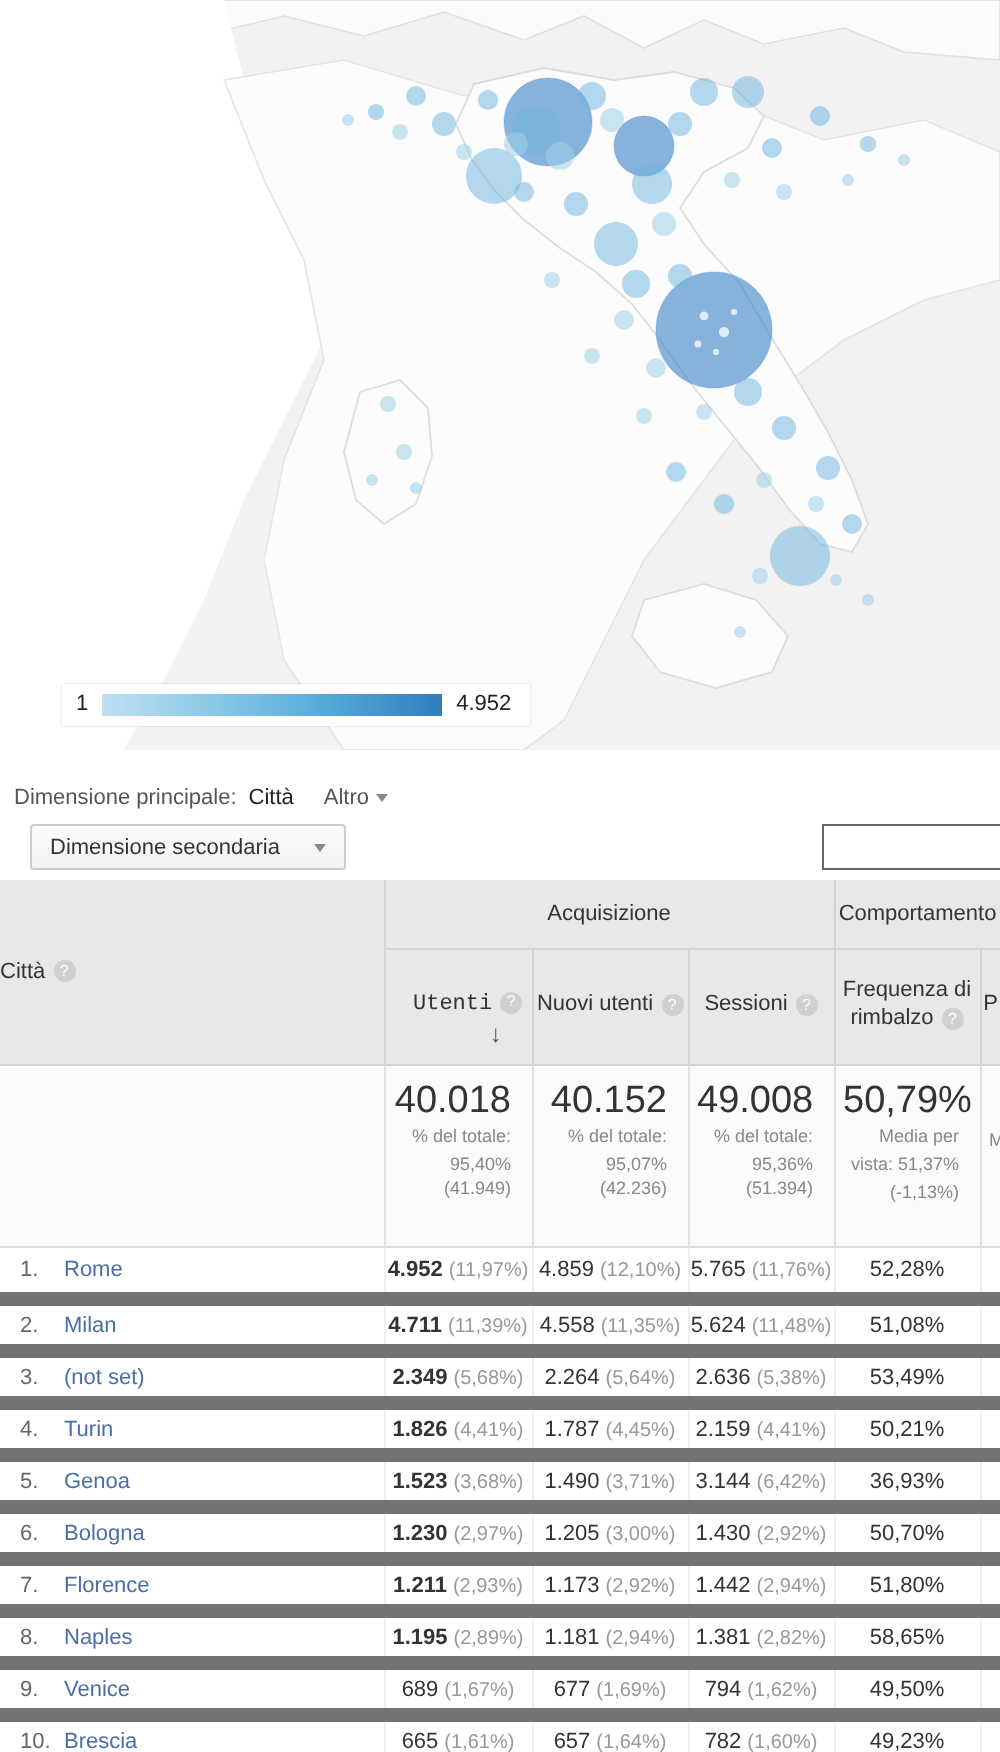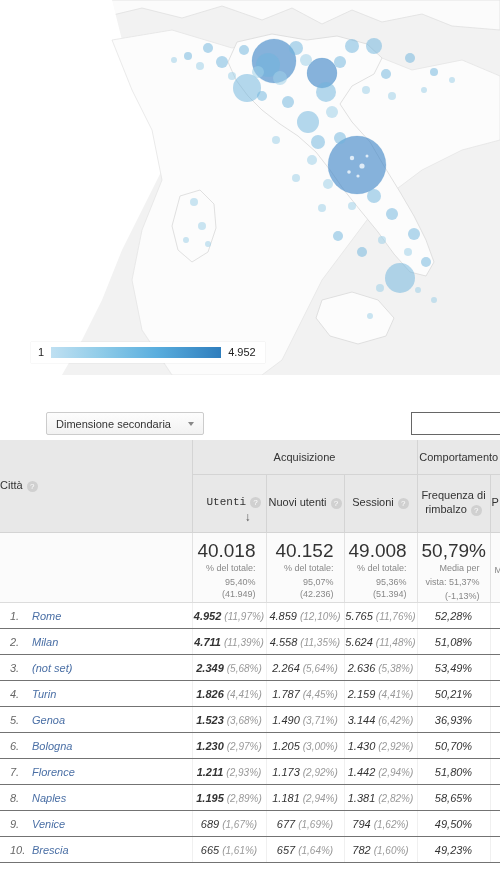--- a/index.html
+++ b/index.html
@@ -85,21 +85,20 @@
     padding: 0 9px;
     background: linear-gradient(to bottom, #fdfdfd, #f2f2f2);
     border: 1px solid #ccc;
     border-radius: 2px;
     font-size: 11px;
     color: #333;
     display: flex;
     align-items: center;
     gap: 14px;
     cursor: pointer;
-    margin-left: 31px;
   }
   .search-box {
     position: absolute;
     left: 411px; top: 0;
     width: 140px; height: 23px;
     border: 1px solid #666;
     background: #fff;
     font-size: 11px;
     padding: 0 5px;
     outline: none;
@@ -175,46 +174,45 @@
     color: #555;
     cursor: pointer;
   }
 
   .sum-row td {
     background: #fbfbfb;
     border-left: 1px solid #e2e2e2;
     border-bottom: 1px solid #dcdcdc;
     height: 62px;
     text-align: right;
-    padding: 6px 10px 0 4px;
+    padding: 6px 10px 21px 4px;
     vertical-align: top;
   }
   .sum-row td.first { border-left: none; background: #fbfbfb; }
   .sum-big {
     font-size: 19px;
     color: #333;
     font-weight: normal;
     line-height: 1.1;
     display: block;
     margin-top: 2px;
   }
   .sum-sub {
     font-size: 9px;
     color: #888;
     line-height: 1.3;
     display: block;
     margin-top: 2px;
   }
 
   .data-row td {
-    border-bottom: 1px solid #737373;
+    border-bottom: 7px solid #737373;
     border-left: 1px solid #f0f0f0;
     height: 26px;
     background: #fff;
-    font-style: italic;
   }
   .data-row td.city {
     border-left: none;
     padding-left: 10px;
     font-size: 11px;
     color: #555;
   }
   .idx { display: inline-block; width: 22px; color: #666; }
   .city-link { color: #4a6fa5; cursor: pointer; }
   .metric {
@@ -322,20 +320,25 @@
       </g>
     </svg>
 
     <div class="legend-box">
       <span class="legend-min">1</span>
       <span class="legend-bar"></span>
       <span class="legend-max">4.952</span>
     </div>
   </div>
 
+  <div class="dim-bar">
+    <span class="dim-label">Dimensione principale:</span>
+    <span class="dim-primary">Città</span>
+    <span class="dim-altro"><span>Altro</span><span class="caret"></span></span>
+  </div>
 
   <div class="sec-row">
     <div class="sec-btn">
       <span>Dimensione secondaria</span>
       <span class="caret"></span>
     </div>
     <input class="search-box" type="text" value="" style="">
   </div>
 
   <table class="tbl">

